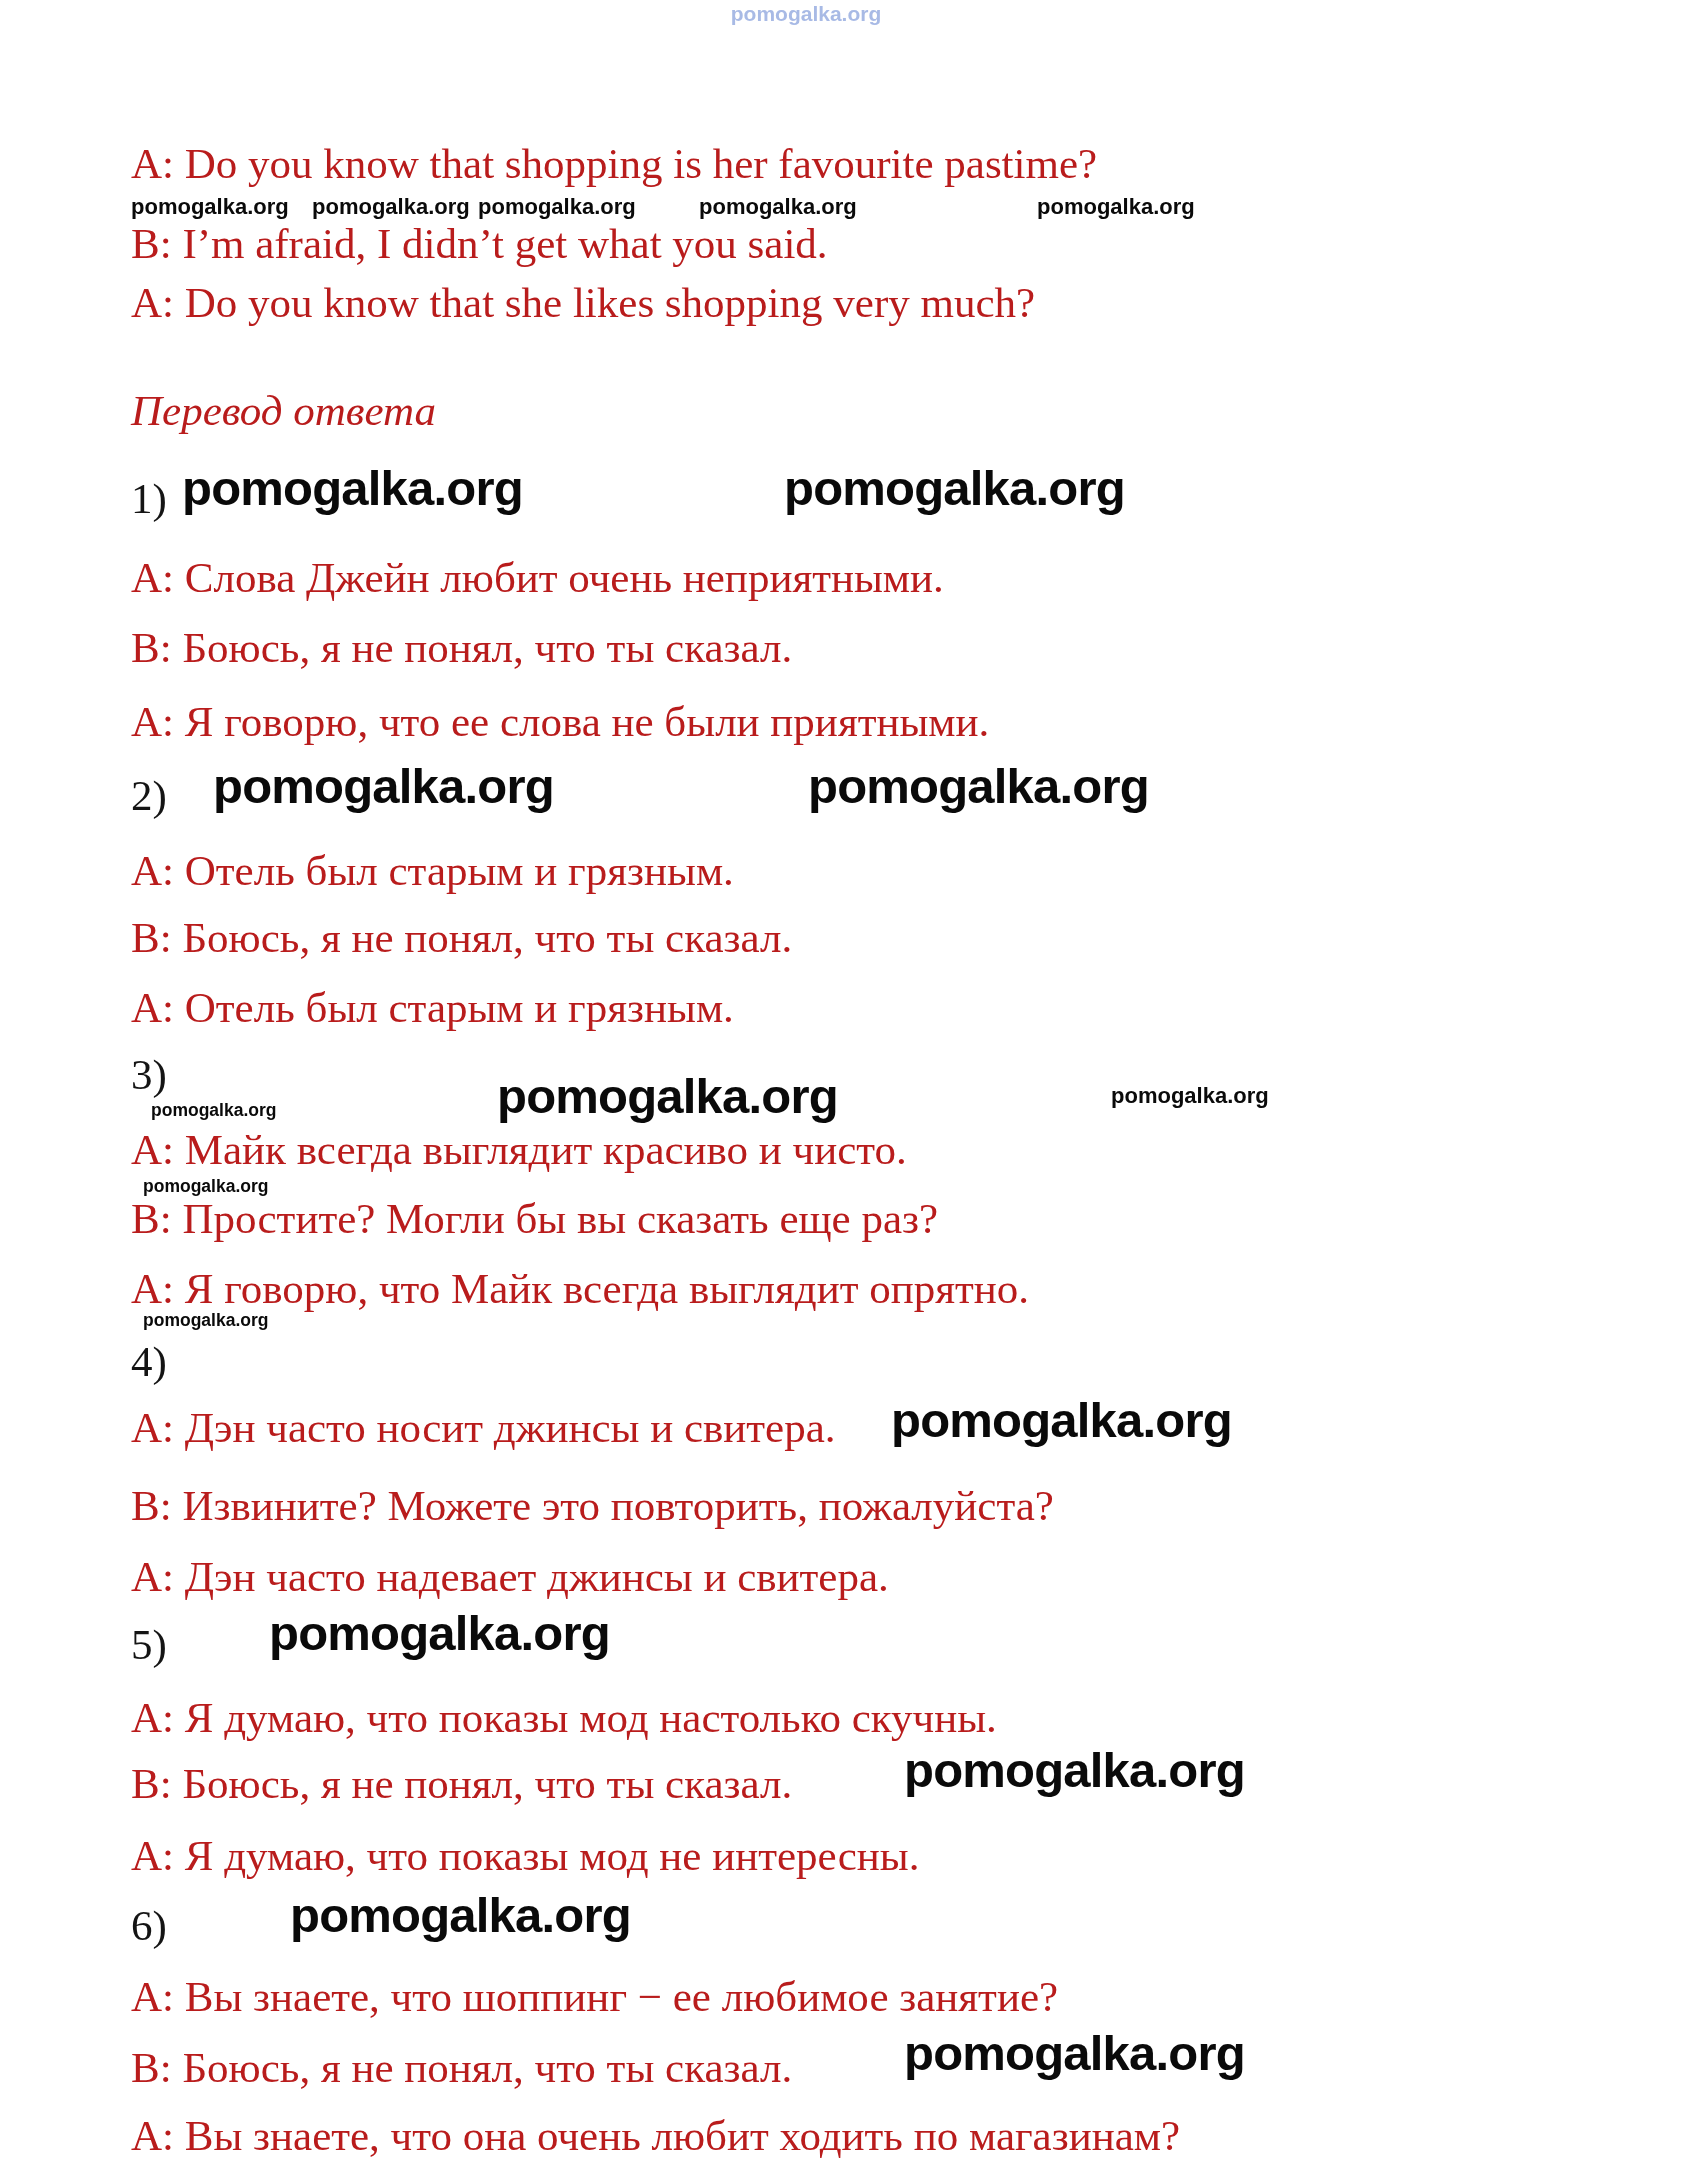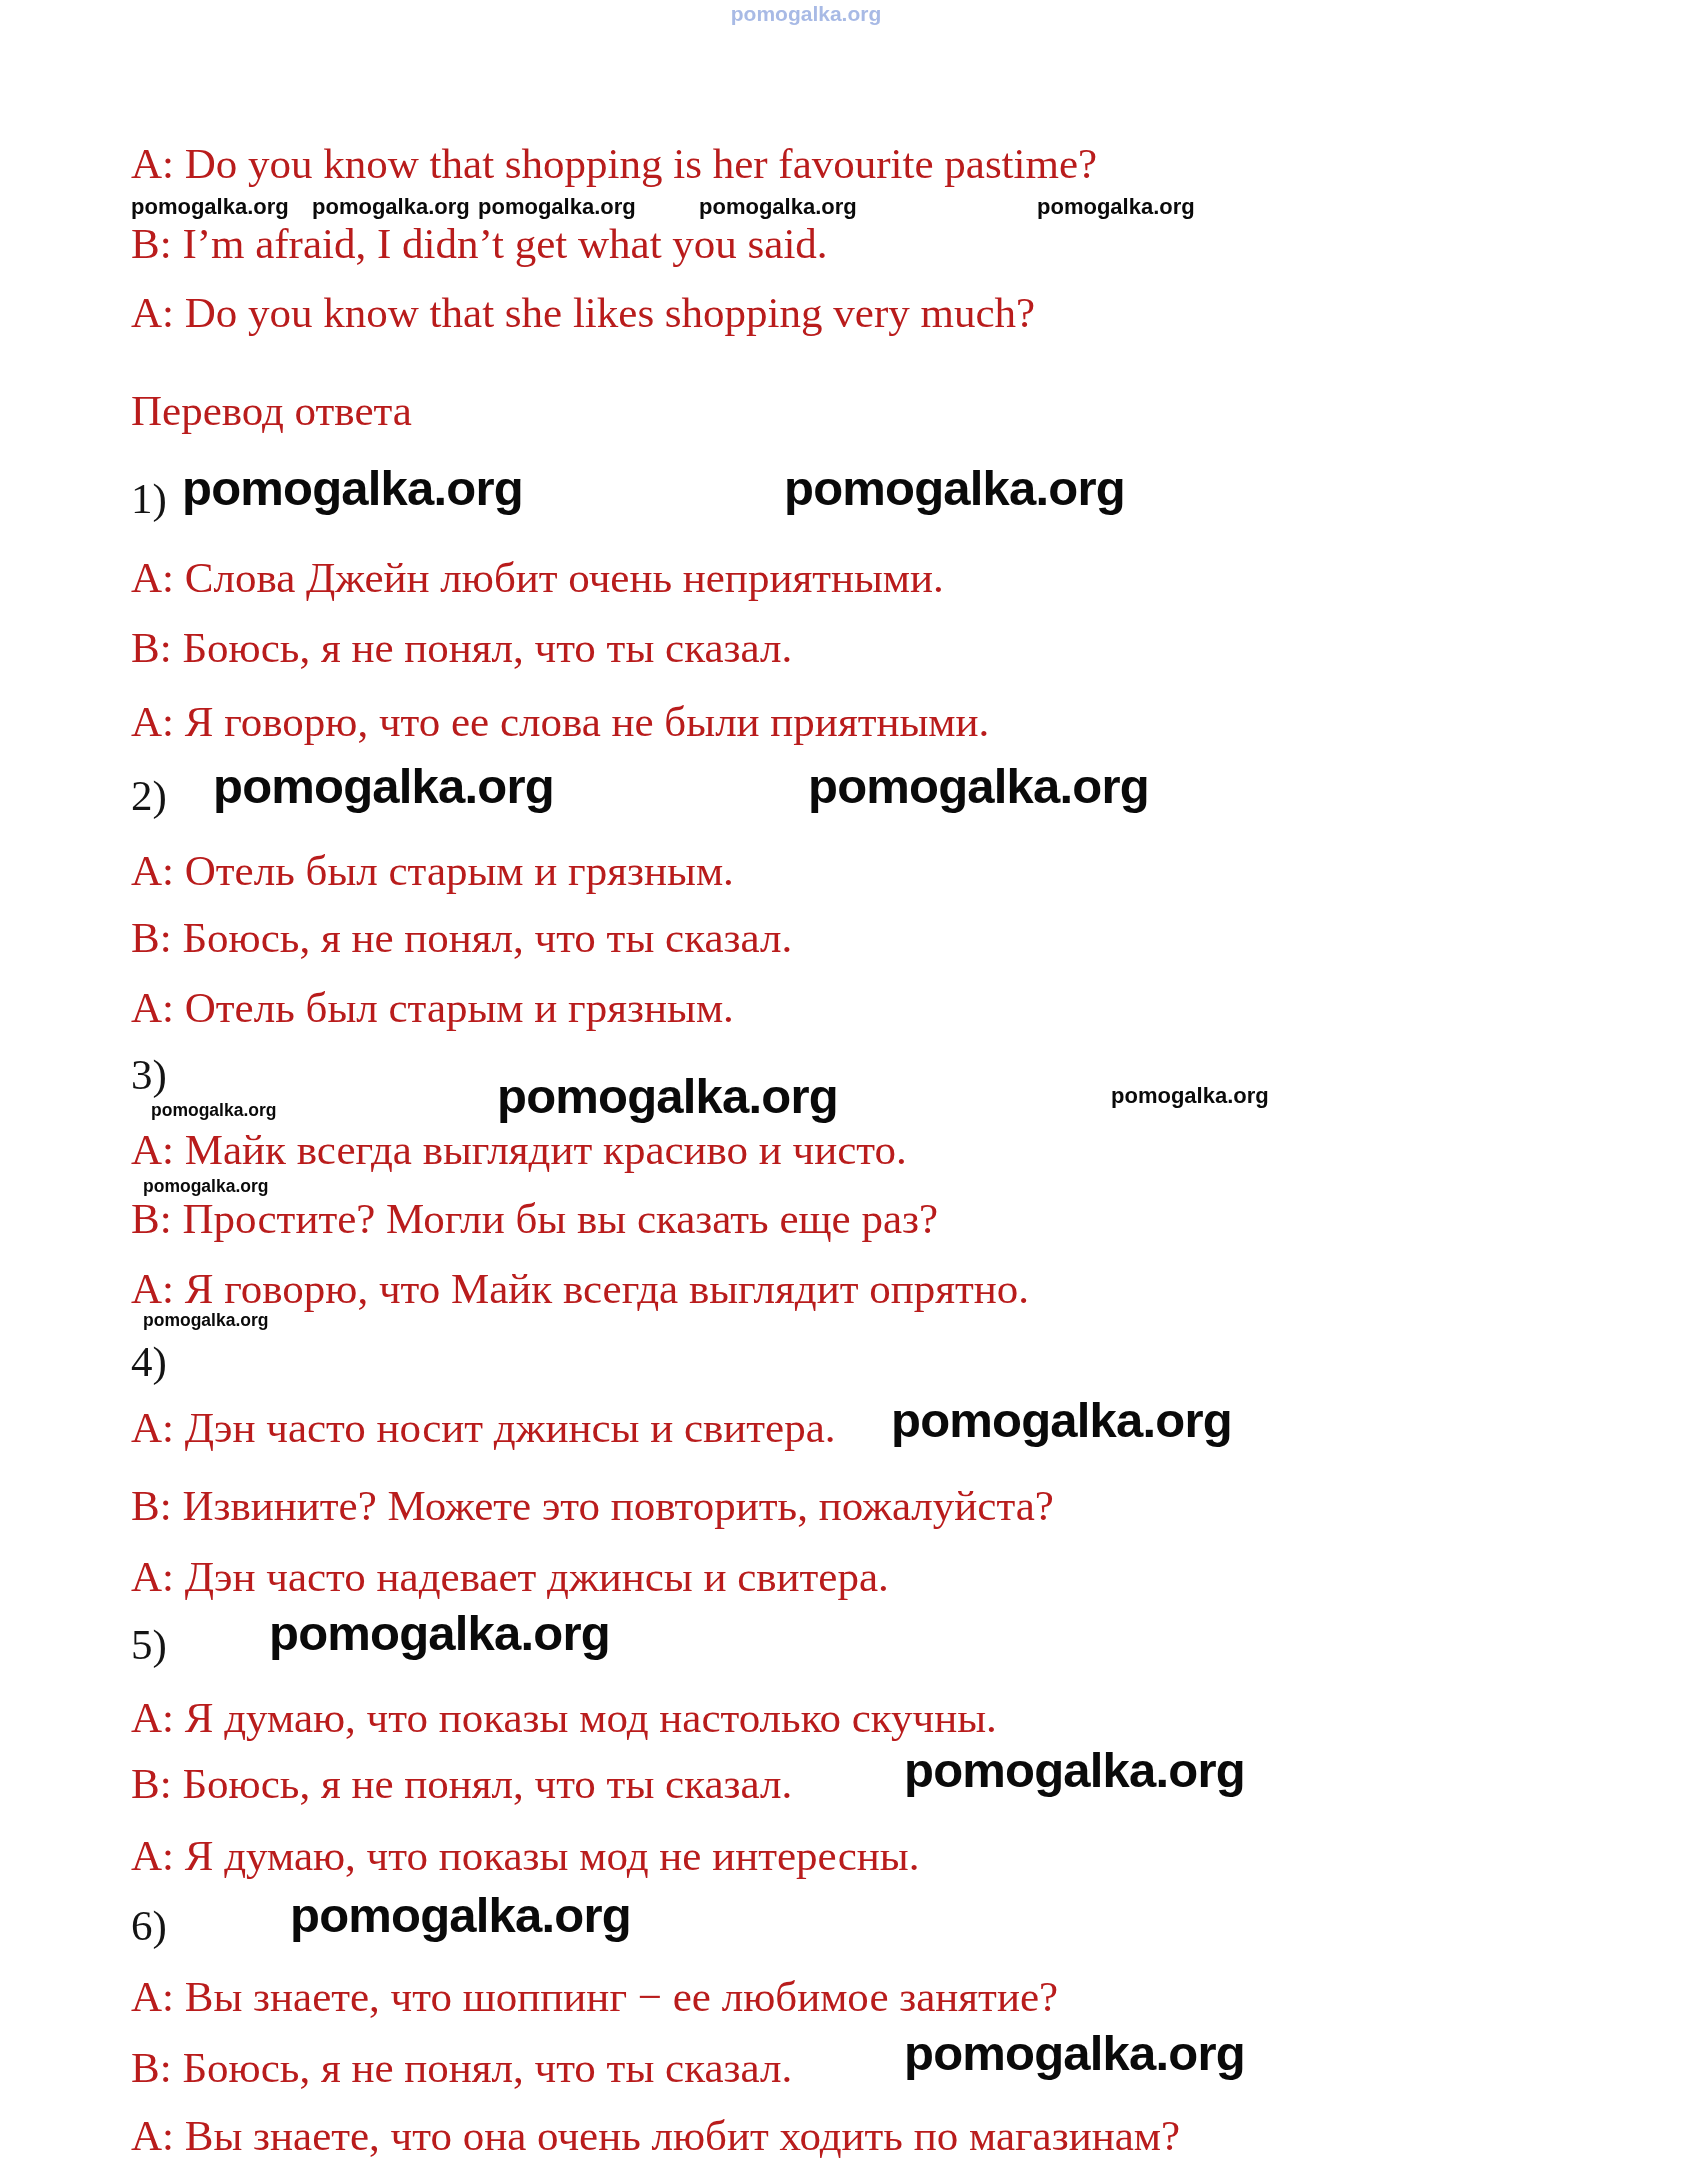--- a/index.html
+++ b/index.html
@@ -21,21 +21,21 @@
     white-space: nowrap;
     color: #b91c1c;
   }
   .num {
     position: absolute;
     left: 131px;
     font-size: 43px;
     line-height: 1.15;
     color: #141414;
   }
-  .heading-italic { }
+  .heading-italic { font-style: italic; }
   .wm {
     position: absolute;
     font-family: "Liberation Sans", sans-serif;
     font-weight: bold;
     white-space: nowrap;
     color: #0a0a0a;
   }
   .wm-big  { font-size: 49px; letter-spacing: -0.8px; }
   .wm-sm   { font-size: 22px; }
   .wm-tiny { font-size: 17.5px; }
@@ -57,21 +57,21 @@
 
   <div class="line" style="top:139px">A: Do you know that shopping is her favourite pastime?</div>
 
   <span class="wm wm-sm" style="left:131px;  top:194px">pomogalka.org</span>
   <span class="wm wm-sm" style="left:312px;  top:194px">pomogalka.org</span>
   <span class="wm wm-sm" style="left:478px;  top:194px">pomogalka.org</span>
   <span class="wm wm-sm" style="left:699px;  top:194px">pomogalka.org</span>
   <span class="wm wm-sm" style="left:1037px; top:194px">pomogalka.org</span>
 
   <div class="line" style="top:219px">B: I’m afraid, I didn’t get what you said.</div>
-  <div class="line" style="top:288px">A: Do you know that she likes shopping very much?</div>
+  <div class="line" style="top:278px">A: Do you know that she likes shopping very much?</div>
 
   <div class="line heading-italic" style="top:386px">Перевод ответа</div>
 
   <div class="num" style="top:474px">1)</div>
   <span class="wm wm-big" style="left:182px; top:460px">pomogalka.org</span>
   <span class="wm wm-big" style="left:784px; top:460px">pomogalka.org</span>
   <div class="line" style="top:553px">А: Слова Джейн любит очень неприятными.</div>
   <div class="line" style="top:623px">В: Боюсь, я не понял, что ты сказал.</div>
   <div class="line" style="top:697px">А: Я говорю, что ее слова не были приятными.</div>
 

